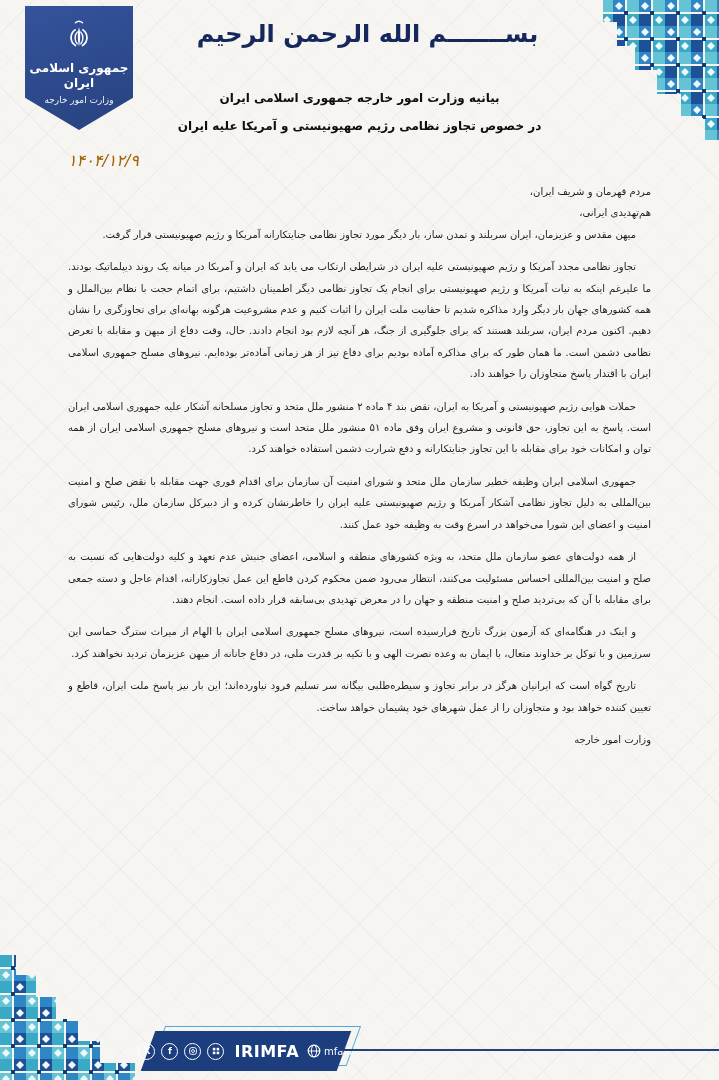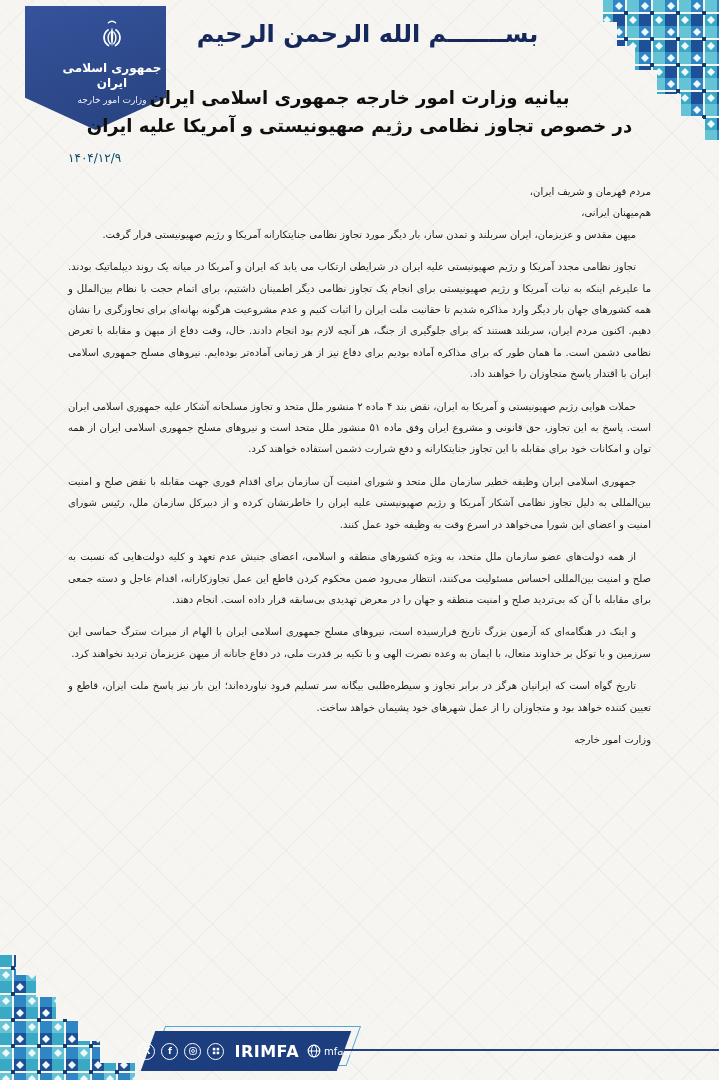--- a/index.html
+++ b/index.html
@@ -16,37 +16,37 @@
       repeating-linear-gradient(-45deg, rgba(120,110,95,.05) 0 1px, transparent 1px 26px);
   }
   
   .corner-tr{position:absolute;top:0;right:0;}
   .corner-bl{position:absolute;bottom:0;left:0;}
   
   .emblem{
     position:absolute;left:25px;top:6px;width:108px;height:124px;
     background:linear-gradient(160deg,#35539c,#27427f);
     clip-path:polygon(0 0,100% 0,100% 74%,50% 100%,0 74%);
-    color:#fff;text-align:center;direction:rtl;padding-left:33px;
+    color:#fff;text-align:center;direction:rtl;
   }
   .emblem svg{margin-top:13px;}
   .emblem-title{font-size:12px;font-weight:bold;line-height:15px;margin-top:2px;}
   .emblem-sub{font-size:9px;line-height:12px;margin-top:3px;opacity:.95;}
   
   .bismillah{
     position:absolute;top:20px;left:0;right:0;text-align:center;
     font-size:24px;font-weight:bold;color:#16275c;direction:rtl;padding-left:16px;
   }
   .doc-title{
     position:absolute;top:84px;left:0;right:0;text-align:center;direction:rtl;
-    font-weight:bold;font-size:18px;line-height:28px;color:#0e0e0e;
+    font-weight:bold;font-size:12px;line-height:28px;color:#0e0e0e;
   }
   .doc-date{
     position:absolute;top:151px;left:68px;direction:rtl;
-    font-size:12px;letter-spacing:7px;color:#0c4a6e;
+    font-size:16px;letter-spacing:7px;color:#a16207;font-style:italic;
   }
   
   .doc-body{
     position:absolute;top:181px;right:68px;left:68px;direction:rtl;
     text-align:justify;font-size:10px;line-height:21.4px;color:#1d1d1d;
   }
   .doc-body p{margin:0 0 11px;text-indent:15px;}
   .doc-body p.greeting{margin:0;text-indent:0;}
   .doc-body p.greeting + p.para{margin-top:0;}
   .doc-body p.sig{margin:1px 0 0;text-indent:0;}
@@ -122,21 +122,21 @@
 
   <div class="doc-title">
     <div>بیانیه وزارت امور خارجه جمهوری اسلامی ایران</div>
     <div>در خصوص تجاوز نظامی رژیم صهیونیستی و آمریکا علیه ایران</div>
   </div>
 
   <div class="doc-date">۱۴۰۴/۱۲/۹</div>
 
   <div class="doc-body">
     <p class="greeting">مردم قهرمان و شریف ایران،</p>
-    <p class="greeting">هم‌میهنان ایرانی،</p>
+    <p class="greeting">هم‌تهدیدی ایرانی،</p>
     <p class="para">میهن مقدس و عزیزمان، ایران سربلند و تمدن ساز، بار دیگر مورد تجاوز نظامی جنایتکارانه آمریکا و رژیم صهیونیستی قرار گرفت.</p>
     <p class="para">تجاوز نظامی مجدد آمریکا و رژیم صهیونیستی علیه ایران در شرایطی ارتکاب می یابد که ایران و آمریکا در میانه یک روند دیپلماتیک بودند. ما علیرغم اینکه به نیات آمریکا و رژیم صهیونیستی برای انجام یک تجاوز نظامی دیگر اطمینان داشتیم، برای اتمام حجت با نظام بین‌الملل و همه کشورهای جهان بار دیگر وارد مذاکره شدیم تا حقانیت ملت ایران را اثبات کنیم و عدم مشروعیت هرگونه بهانه‌ای برای تجاوزگری را نشان دهیم. اکنون مردم ایران، سربلند هستند که برای جلوگیری از جنگ، هر آنچه لازم بود انجام دادند. حال، وقت دفاع از میهن و مقابله با تعرض نظامی دشمن است. ما همان طور که برای مذاکره آماده بودیم برای دفاع نیز از هر زمانی آماده‌تر بوده‌ایم. نیروهای مسلح جمهوری اسلامی ایران با اقتدار پاسخ متجاوزان را خواهند داد.</p>
     <p class="para">حملات هوایی رژیم صهیونیستی و آمریکا به ایران، نقض بند ۴ ماده ۲ منشور ملل متحد و تجاوز مسلحانه آشکار علیه جمهوری اسلامی ایران است. پاسخ به این تجاوز، حق قانونی و مشروع ایران وفق ماده ۵۱ منشور ملل متحد است و نیروهای مسلح جمهوری اسلامی ایران از همه توان و امکانات خود برای مقابله با این تجاوز جنایتکارانه و دفع شرارت دشمن استفاده خواهند کرد.</p>
     <p class="para">جمهوری اسلامی ایران وظیفه خطیر سازمان ملل متحد و شورای امنیت آن سازمان برای اقدام فوری جهت مقابله با نقض صلح و امنیت بین‌المللی به دلیل تجاوز نظامی آشکار آمریکا و رژیم صهیونیستی علیه ایران را خاطرنشان کرده و از دبیرکل سازمان ملل، رئیس شورای امنیت و اعضای این شورا می‌خواهد در اسرع وقت به وظیفه خود عمل کنند.</p>
     <p class="para">از همه دولت‌های عضو سازمان ملل متحد، به ویژه کشورهای منطقه و اسلامی، اعضای جنبش عدم تعهد و کلیه دولت‌هایی که نسبت به صلح و امنیت بین‌المللی احساس مسئولیت می‌کنند، انتظار می‌رود ضمن محکوم کردن قاطع این عمل تجاوزکارانه، اقدام عاجل و دسته جمعی برای مقابله با آن که بی‌تردید صلح و امنیت منطقه و جهان را در معرض تهدیدی بی‌سابقه قرار داده است. انجام دهند.</p>
     <p class="para">و اینک در هنگامه‌ای که آزمون بزرگ تاریخ فرارسیده است، نیروهای مسلح جمهوری اسلامی ایران با الهام از میراث سترگ حماسی این سرزمین و با توکل بر خداوند متعال، با ایمان به وعده نصرت الهی و با تکیه بر قدرت ملی، در دفاع جانانه از میهن عزیزمان تردید نخواهند کرد.</p>
     <p class="para">تاریخ گواه است که ایرانیان هرگز در برابر تجاوز و سیطره‌طلبی بیگانه سر تسلیم فرود نیاورده‌اند؛ این بار نیز پاسخ ملت ایران، قاطع و تعیین کننده خواهد بود و متجاوزان را از عمل شهرهای خود پشیمان خواهد ساخت.</p>
     <p class="sig">وزارت امور خارجه</p>
   </div>
 

